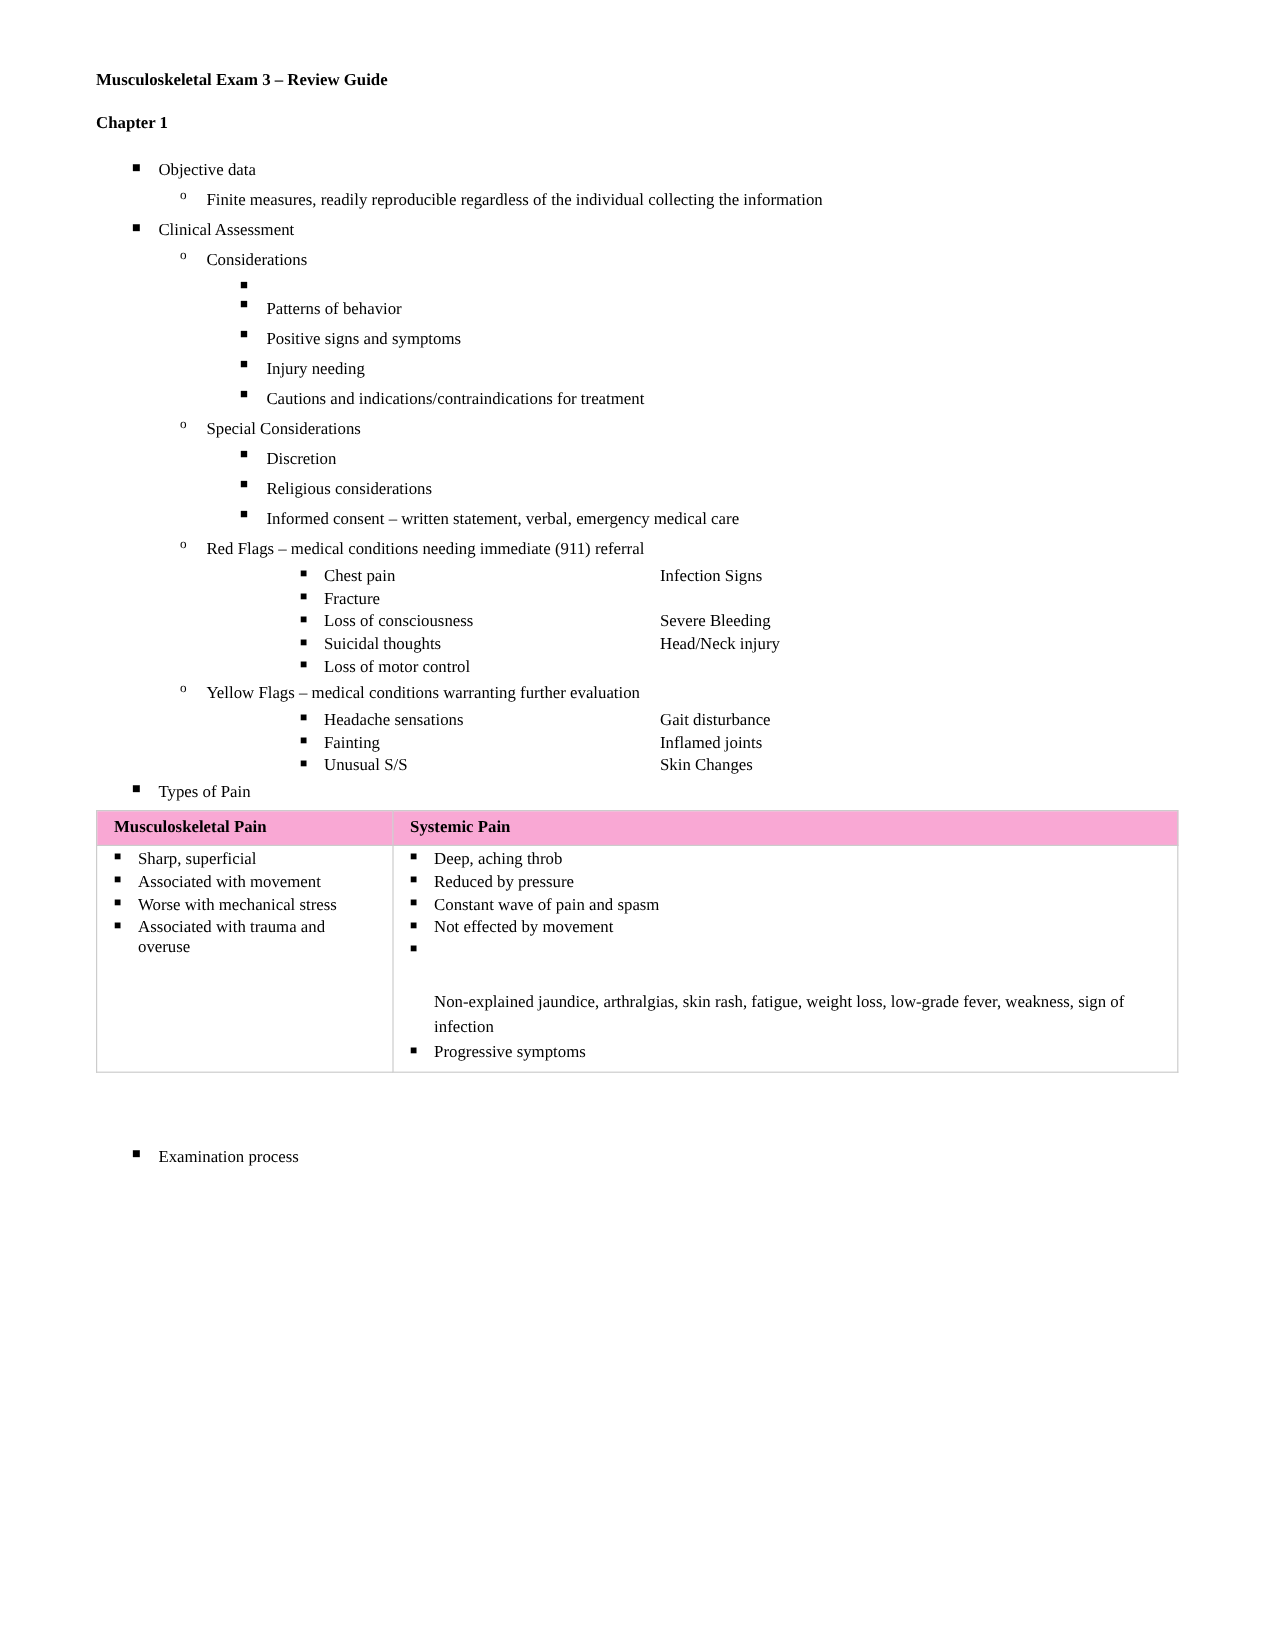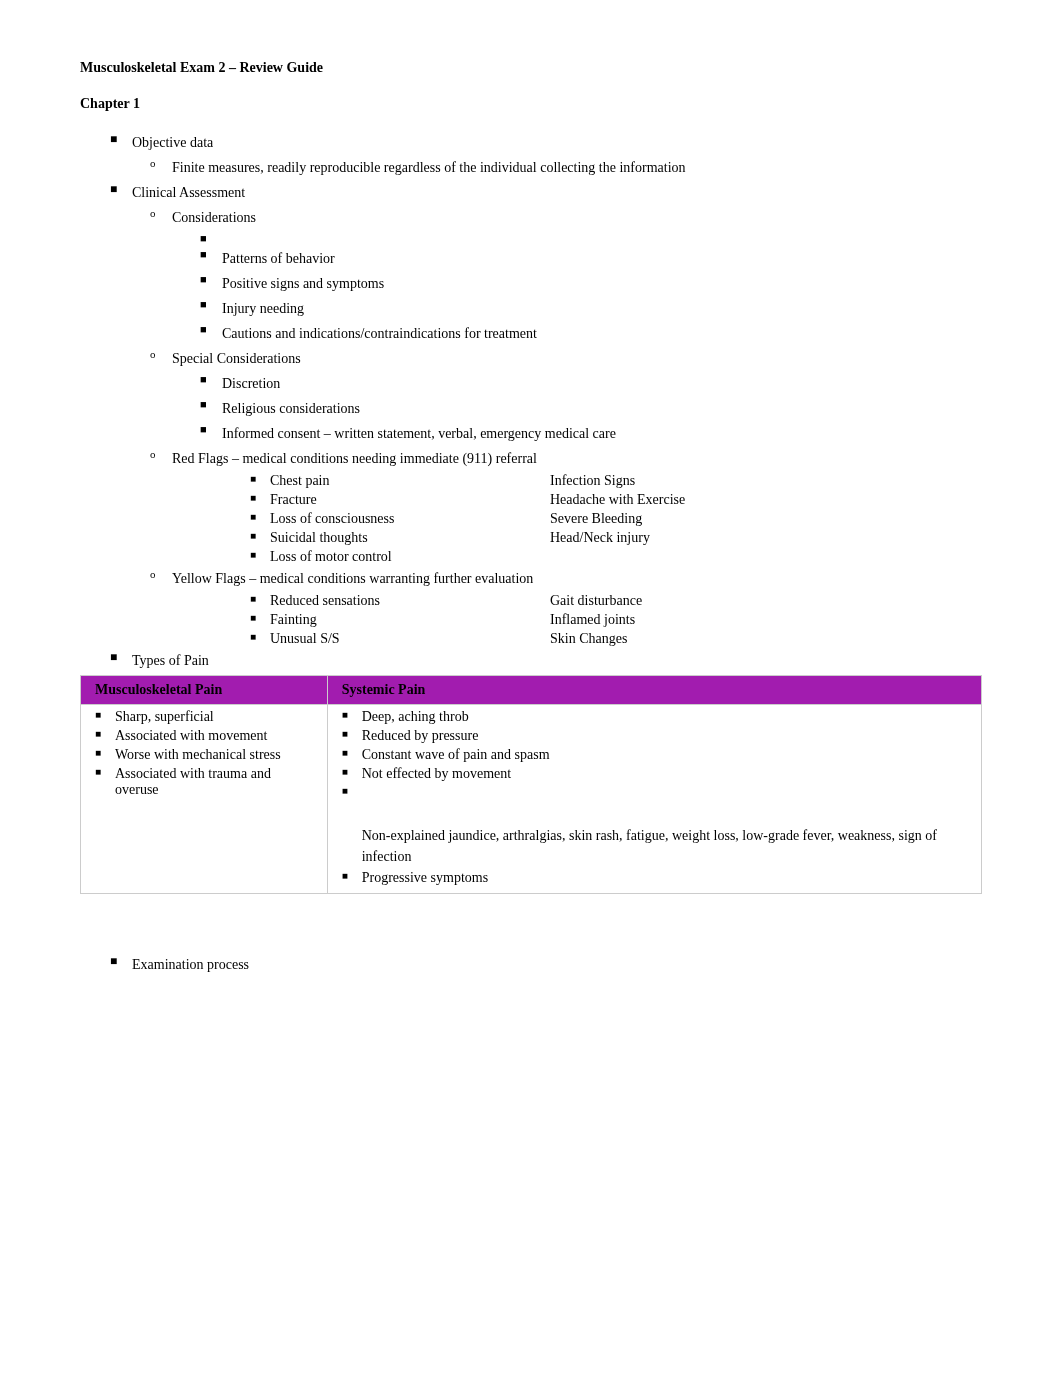--- a/index.html
+++ b/index.html
@@ -99,21 +99,21 @@
       margin-bottom: 20px;
       border: 1px solid #ccc;
     }
 
     .pain-table th {
       text-align: left;
       padding: 6px 14px;
       font-weight: bold;
       font-size: 14px;
       border: 1px solid #ccc;
-      background: #a21caf;
+      background: #f9a8d4;
     }
 
     .pain-table td {
       padding: 4px 14px;
       vertical-align: top;
       border: 1px solid #ccc;
     }
 
     .pain-table-row {
       display: flex;
@@ -130,21 +130,21 @@
       margin-top: 60px;
     }
 
     .small-bullet {
       font-size: 10px;
     }
   </style>
 </head>
 <body>
 
-<div class="page-title">Musculoskeletal Exam 2 – Review Guide</div>
+<div class="page-title">Musculoskeletal Exam 3 – Review Guide</div>
 
 <div class="chapter-heading">Chapter 1</div>
 
 <div class="bullet-level-1">
   <span class="bullet-char small-bullet">■</span>
   <span class="bullet-text">Objective data</span>
 </div>
 <div class="bullet-level-2">
   <span class="bullet-char">o</span>
   <span class="bullet-text">Finite measures, readily reproducible regardless of the individual collecting the information</span>
@@ -208,23 +208,20 @@
   </div>
   <div class="two-col-right">
     <span>Infection Signs</span>
   </div>
 </div>
 <div class="two-col-row">
   <div class="two-col-left">
     <span class="bullet-char small-bullet">■</span>
     <span>Fracture</span>
   </div>
-  <div class="two-col-right">
-    <span>Headache with Exercise</span>
-  </div>
 </div>
 <div class="two-col-row">
   <div class="two-col-left">
     <span class="bullet-char small-bullet">■</span>
     <span>Loss of consciousness</span>
   </div>
   <div class="two-col-right">
     <span>Severe Bleeding</span>
   </div>
 </div>
@@ -246,21 +243,21 @@
 </div>
 
 <div class="bullet-level-2">
   <span class="bullet-char">o</span>
   <span class="bullet-text">Yellow Flags – medical conditions warranting further evaluation</span>
 </div>
 
 <div class="two-col-row">
   <div class="two-col-left">
     <span class="bullet-char small-bullet">■</span>
-    <span>Reduced sensations</span>
+    <span>Headache sensations</span>
   </div>
   <div class="two-col-right">
     <span>Gait disturbance</span>
   </div>
 </div>
 <div class="two-col-row">
   <div class="two-col-left">
     <span class="bullet-char small-bullet">■</span>
     <span>Fainting</span>
   </div>

